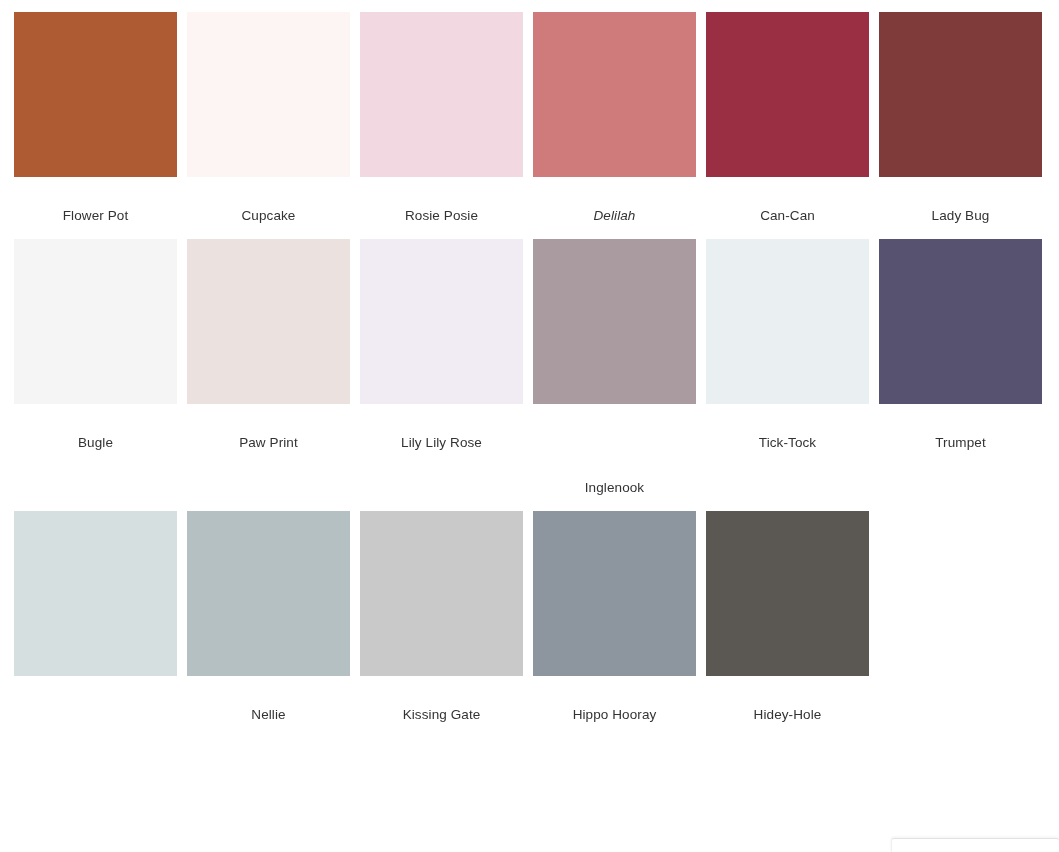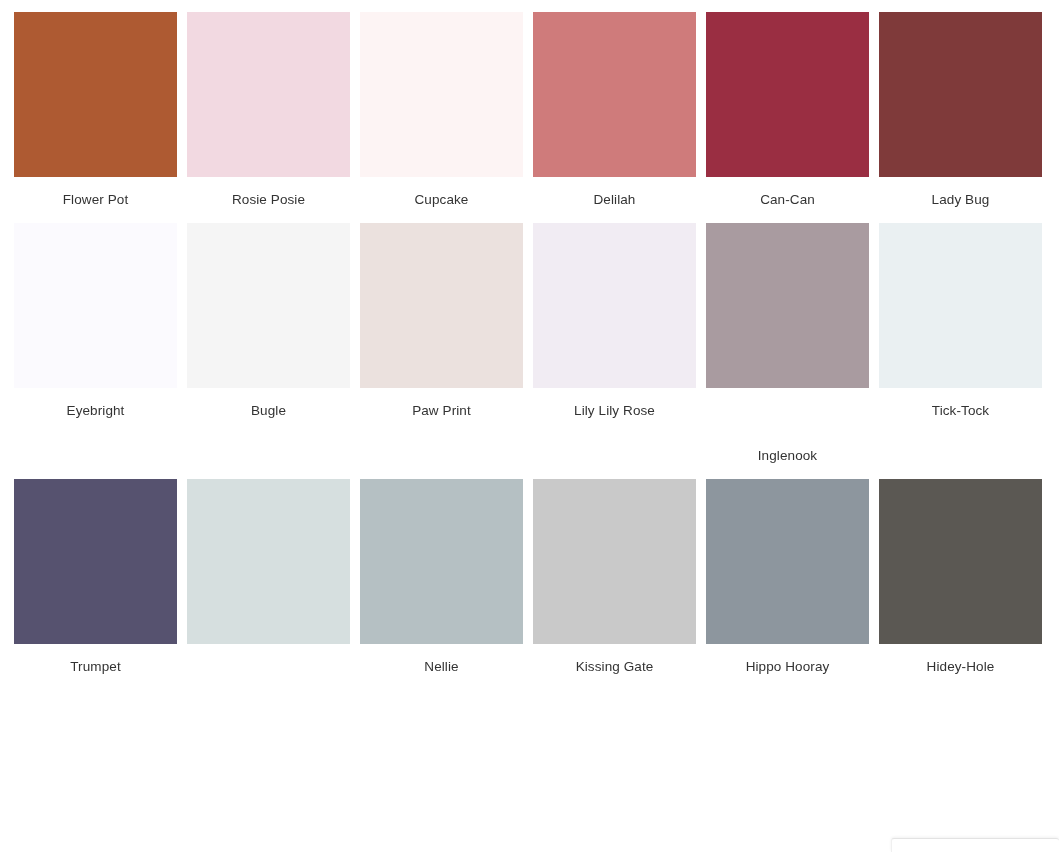--- a/index.html
+++ b/index.html
@@ -41,21 +41,21 @@
     display: block;
   }
 
   .swatch-label {
     display: block;
     font-family: "Liberation Sans", sans-serif;
     font-size: 13.5px;
     line-height: 14px;
     color: #333333;
     text-align: center;
-    padding-top: 16px;
+    padding-top: 32px;
     padding-bottom: 16px;
     letter-spacing: 0.1px;
     white-space: nowrap;
   }
 
   
   #bottom-widget {
     position: absolute;
     right: 0px;
     bottom: 0px;
@@ -71,42 +71,38 @@
 </style>
 </head>
 <body style="background: rgb(255, 255, 255);">
 
 <div id="swatch-grid">
     <div class="swatch-cell">
       <span class="swatch-chip" style="background-color: rgb(174, 90, 50);"></span>
       <span class="swatch-label" style="color: rgb(51, 51, 51);">Flower Pot</span>
     </div>
     <div class="swatch-cell">
+      <span class="swatch-chip" style="background-color: rgb(253, 244, 244);"></span>
+      <span class="swatch-label" style="color: rgb(51, 51, 51);">Cupcake</span>
+    </div>
+    <div class="swatch-cell">
       <span class="swatch-chip" style="background-color: rgb(242, 217, 225);"></span>
       <span class="swatch-label" style="color: rgb(51, 51, 51);">Rosie Posie</span>
     </div>
     <div class="swatch-cell">
-      <span class="swatch-chip" style="background-color: rgb(253, 244, 244);"></span>
-      <span class="swatch-label" style="color: rgb(51, 51, 51);">Cupcake</span>
-    </div>
-    <div class="swatch-cell">
       <span class="swatch-chip" style="background-color: rgb(207, 123, 123);"></span>
-      <span class="swatch-label" style="color: rgb(51, 51, 51);">Delilah</span>
+      <span class="swatch-label" style="color: rgb(51, 51, 51); font-style: italic;">Delilah</span>
     </div>
     <div class="swatch-cell">
       <span class="swatch-chip" style="background-color: rgb(154, 46, 66);"></span>
       <span class="swatch-label" style="color: rgb(51, 51, 51);">Can-Can</span>
     </div>
     <div class="swatch-cell">
       <span class="swatch-chip" style="background-color: rgb(127, 58, 58);"></span>
       <span class="swatch-label" style="color: rgb(51, 51, 51);">Lady Bug</span>
-    </div>
-    <div class="swatch-cell">
-      <span class="swatch-chip" style="background-color: rgb(251, 250, 254);"></span>
-      <span class="swatch-label" style="color: rgb(51, 51, 51);">Eyebright</span>
     </div>
     <div class="swatch-cell">
       <span class="swatch-chip" style="background-color: rgb(245, 245, 245);"></span>
       <span class="swatch-label" style="color: rgb(51, 51, 51);">Bugle</span>
     </div>
     <div class="swatch-cell">
       <span class="swatch-chip" style="background-color: rgb(235, 225, 222);"></span>
       <span class="swatch-label" style="color: rgb(51, 51, 51);">Paw Print</span>
     </div>
     <div class="swatch-cell">

